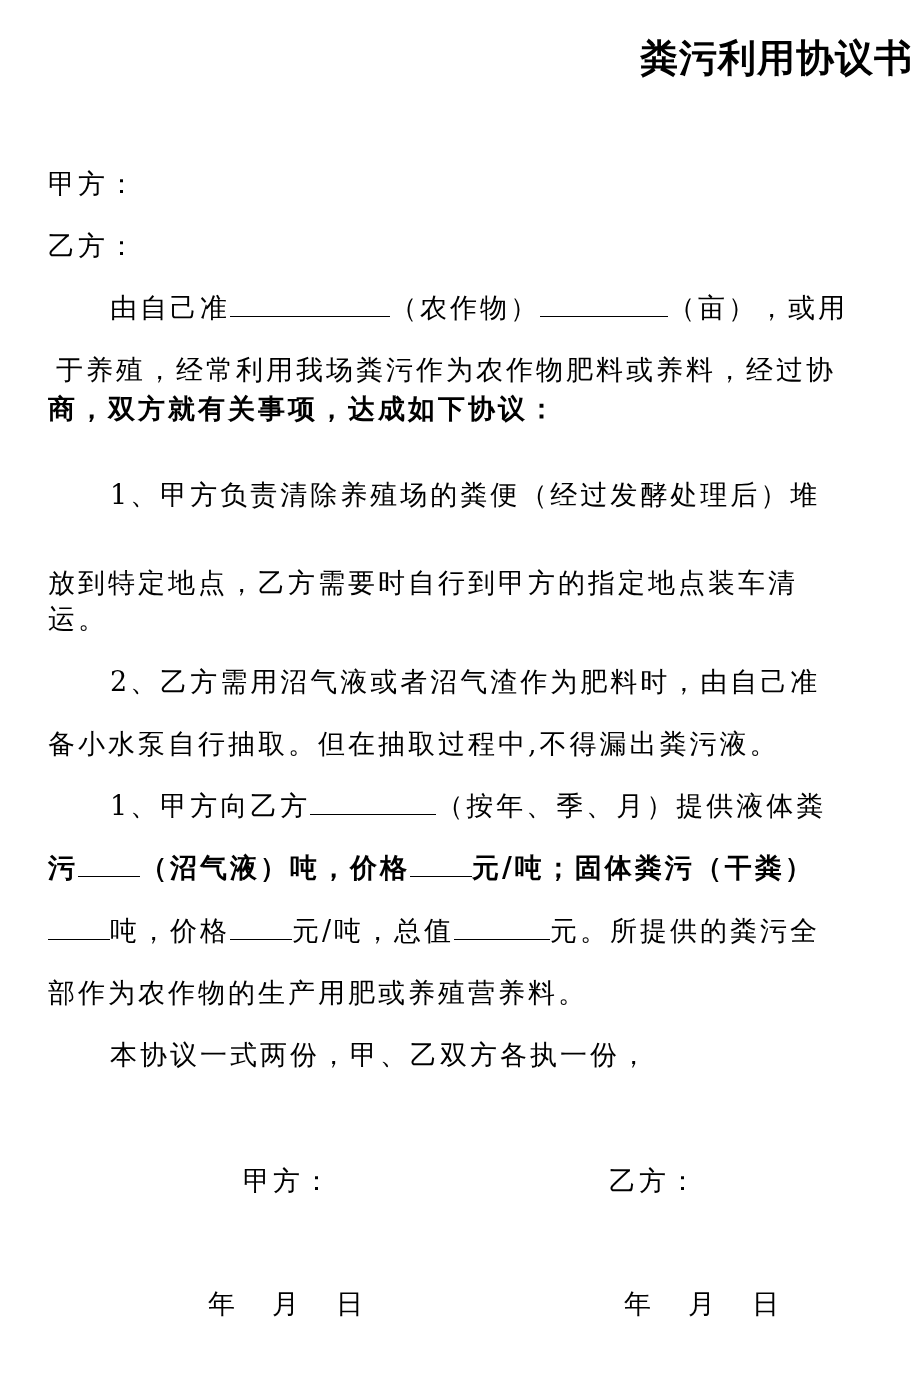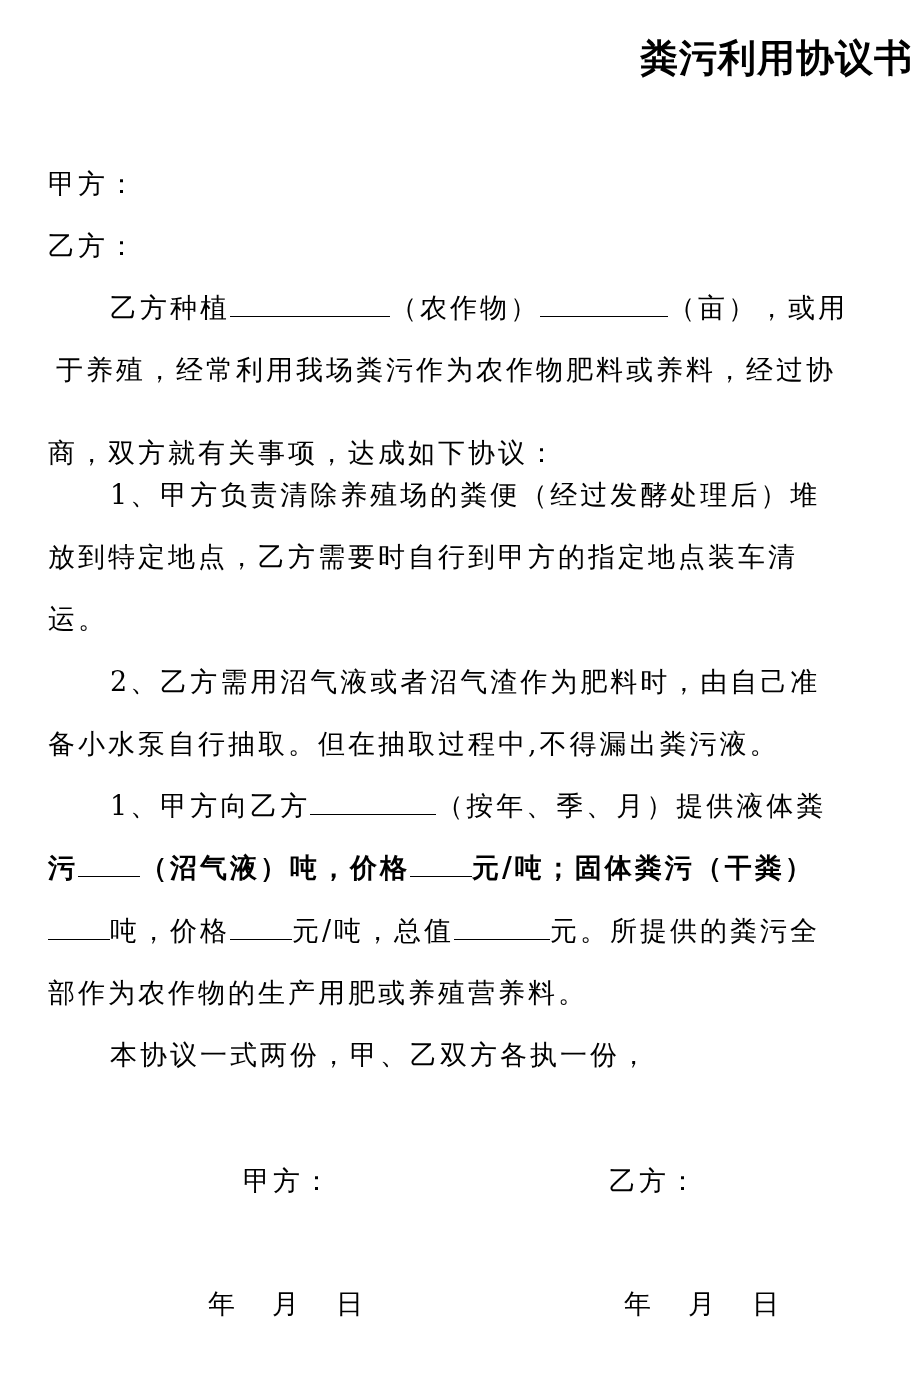--- a/index.html
+++ b/index.html
@@ -26,27 +26,27 @@
 </style>
 </head>
 <body>
 
 <div class="title">粪污利用协议书</div>
 
 <div class="line" style="top:164px;">甲方：</div>
 <div class="line" style="top:226px;">乙方：</div>
 
 <div class="line indent" style="top:288px;">
-  <span>乙方种植</span><span class="blank" style="width:160px;"></span><span>（农作物）</span><span class="blank" style="width:128px;"></span><span>（亩），或用</span>
+  <span>由自己准</span><span class="blank" style="width:160px;"></span><span>（农作物）</span><span class="blank" style="width:128px;"></span><span>（亩），或用</span>
 </div>
 <div class="line" style="top:350px;margin-left:8px;">于养殖，经常利用我场粪污作为农作物肥料或养料，经过协</div>
-<div class="line" style="top:433px;">商，双方就有关事项，达成如下协议：</div>
+<div class="line" style="top:389px;font-weight:bold;">商，双方就有关事项，达成如下协议：</div>
 
 <div class="line indent" style="top:475px;">1、甲方负责清除养殖场的粪便（经过发酵处理后）堆</div>
-<div class="line" style="top:537px;">放到特定地点，乙方需要时自行到甲方的指定地点装车清</div>
+<div class="line" style="top:563px;">放到特定地点，乙方需要时自行到甲方的指定地点装车清</div>
 <div class="line" style="top:599px;">运。</div>
 
 <div class="line indent" style="top:662px;">2、乙方需用沼气液或者沼气渣作为肥料时，由自己准</div>
 <div class="line" style="top:724px;">备小水泵自行抽取。但在抽取过程中,不得漏出粪污液。</div>
 
 <div class="line indent" style="top:786px;">
   <span>1、甲方向乙方</span><span class="blank" style="width:126px;"></span><span>（按年、季、月）提供液体粪</span>
 </div>
 <div class="line" style="top:848px;font-weight:bold;">
   <span>污</span><span class="blank" style="width:62px;"></span><span>（沼气液）吨，价格</span><span class="blank" style="width:62px;"></span><span>元/吨；固体粪污（干粪）</span>

